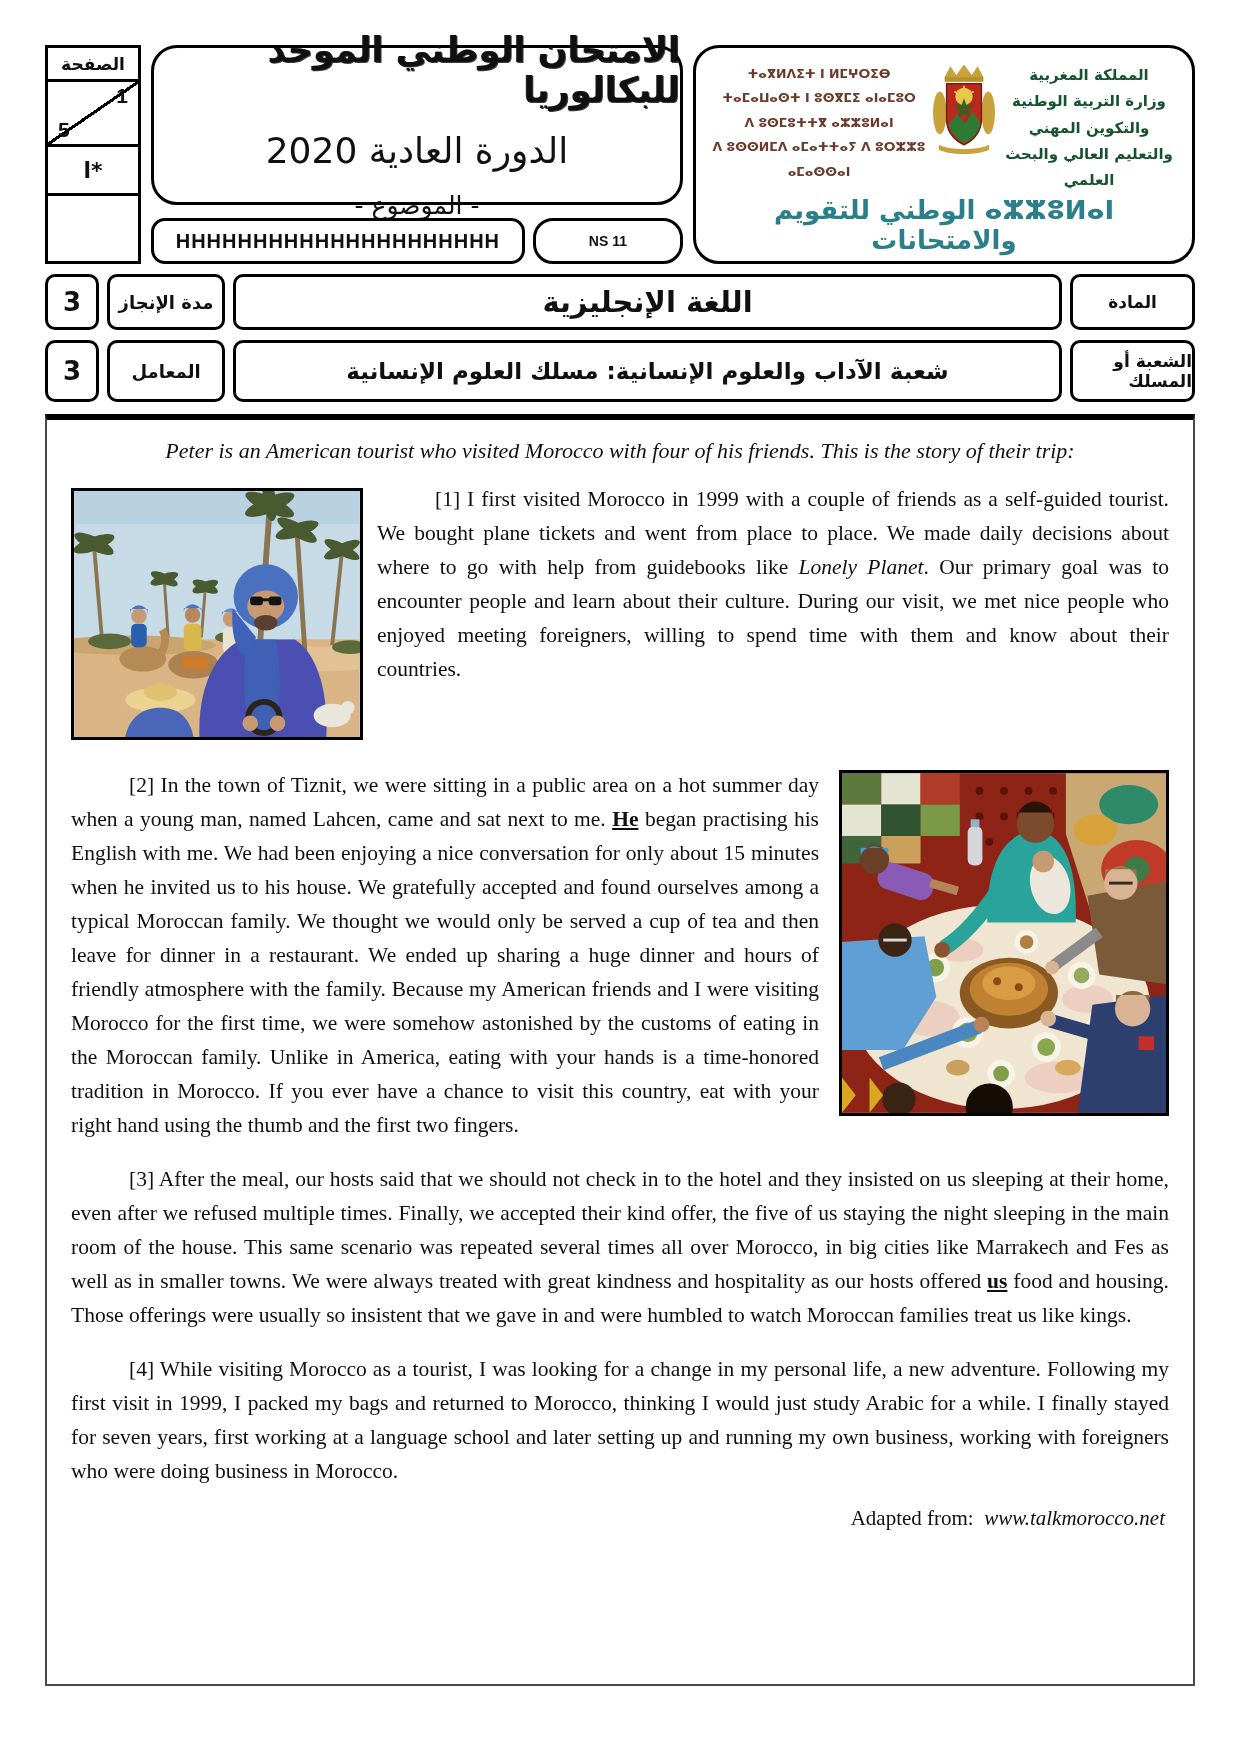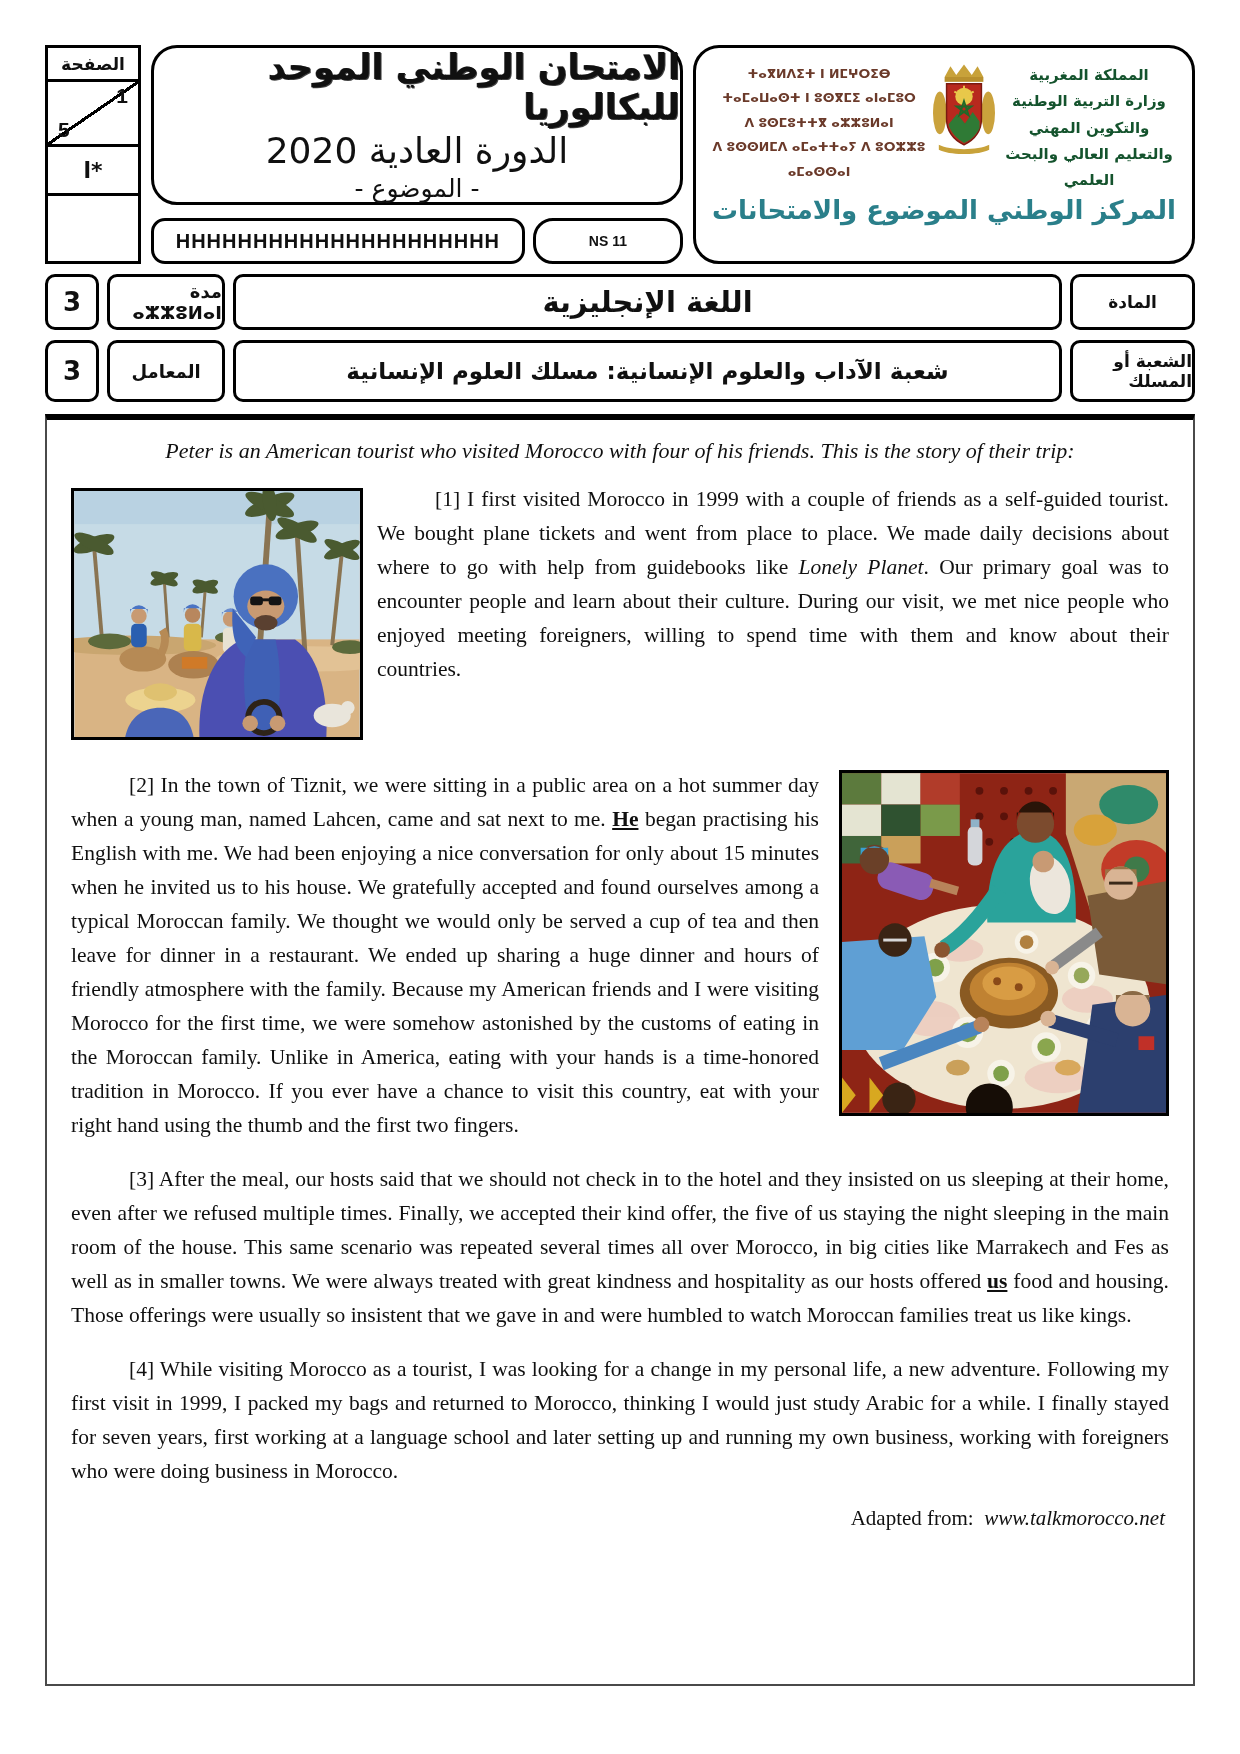--- a/index.html
+++ b/index.html
@@ -20,21 +20,21 @@
   .pb-diag .one { position:absolute; top:2px; right:10px; font-weight:bold; font-size:21px;
                   font-family:"Liberation Sans",sans-serif;}
   .pb-diag .five{ position:absolute; bottom:2px; left:10px; font-weight:bold; font-size:21px;
                   font-family:"Liberation Sans",sans-serif;}
   .pb-code { height:52px; display:flex; align-items:center; justify-content:center;
              font-size:22px; font-weight:bold; }
   .pb-empty { flex:1; }
   .title-col { flex:1; display:flex; flex-direction:column; }
   .title-box { border:3.5px solid #000; border-radius:26px; height:160px;
     display:flex; flex-direction:column; align-items:center; justify-content:center;
-    gap:3px; direction:rtl; font-family:"DejaVu Sans", sans-serif; }
+    gap:20px; direction:rtl; font-family:"DejaVu Sans", sans-serif; }
   .exam-title { font-size:35px; font-weight:bold; letter-spacing:0px;
     text-shadow:1px 1px 0 rgba(0,0,0,.75), -0.5px -0.5px 0 rgba(0,0,0,.5); }
   .session-line { font-size:36px; }
   .subject-line { font-size:25px; }
   .code-strip { display:flex; gap:8px; margin-top:13px; height:46px; }
   .h-box { flex:2.55; border:3.5px solid #000; border-radius:14px; display:flex;
     align-items:center; justify-content:center; font-family:"Liberation Sans",sans-serif;
     font-weight:bold; font-size:20px; letter-spacing:1px; }
   .ns-box { flex:1; border:3.5px solid #000; border-radius:20px; display:flex;
     align-items:center; justify-content:center; font-family:"Liberation Sans",sans-serif;
@@ -129,27 +129,27 @@
           <path d="M32 40 L36.7 54.5 L24.4 45.5 L39.6 45.5 L27.3 54.5 Z" fill="none" stroke="#1f6a28" stroke-width="2"></path>
           <path d="M6 85 C18 91 46 91 58 85 L58 90 C46 96 18 96 6 90 Z" fill="#c8a23a"></path>
         </svg>
         <div class="ar-col">
           <div>المملكة المغربية</div>
           <div>وزارة التربية الوطنية</div>
           <div>والتكوين المهني</div>
           <div>والتعليم العالي والبحث العلمي</div>
         </div>
       </div>
-      <div class="center-name">المركز الوطني الموضوع والامتحانات</div>
+      <div class="center-name">ⴰⵣⵣⵓⵍⴰⵏ الوطني للتقويم والامتحانات</div>
     </div>
   </div>
 
   <div class="info-row row1">
     <div class="cell c-value">3</div>
-    <div class="cell c-metric">مدة ⴰⵣⵣⵓⵍⴰⵏ</div>
+    <div class="cell c-metric">مدة الإنجاز</div>
     <div class="cell c-content">اللغة الإنجليزية</div>
     <div class="cell c-field">المادة</div>
   </div>
   <div class="info-row row2">
     <div class="cell c-value">3</div>
     <div class="cell c-metric">المعامل</div>
     <div class="cell c-content">شعبة الآداب والعلوم الإنسانية: مسلك العلوم الإنسانية</div>
     <div class="cell c-field">الشعبة أو المسلك</div>
   </div>
 

